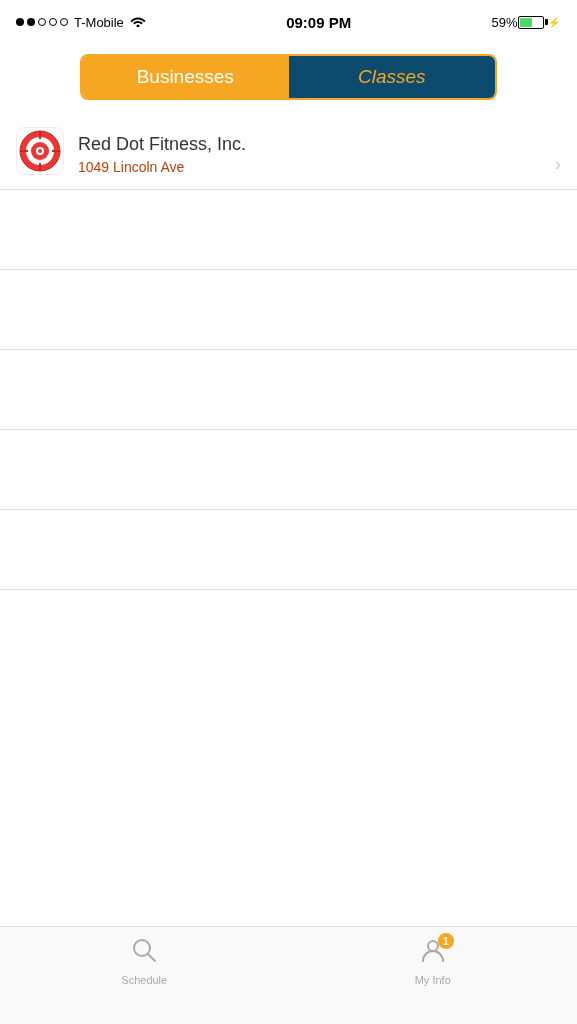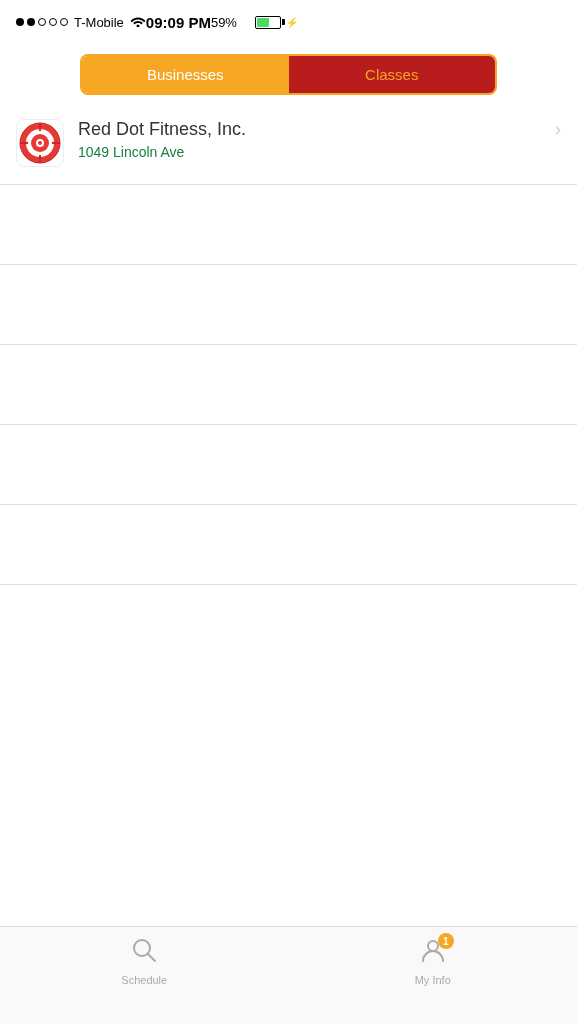--- a/index.html
+++ b/index.html
@@ -12,20 +12,21 @@
       overflow: hidden;
       position: relative;
     }
 
     
     #status-bar {
       height: 44px;
       background: #fff;
       display: flex;
       align-items: center;
+      justify-content: space-between;
       padding: 0 16px;
       font-size: 14px;
       font-weight: 600;
     }
     .status-left {
       display: flex;
       align-items: center;
       gap: 6px;
     }
     .signal-dots {
@@ -49,21 +50,21 @@
     .wifi-icon {
       font-size: 14px;
     }
     .status-center {
       font-size: 15px;
       font-weight: 600;
     }
     .status-right {
       display: flex;
       align-items: center;
-      gap: 18px;
+      gap: 0;
       font-size: 13px;
       font-weight: 500;
     }
     .battery-container {
       display: flex;
       align-items: center;
       gap: 3px;
     }
     .battery {
       width: 26px;
@@ -104,37 +105,38 @@
     }
     .segment-control {
       display: flex;
       border: 2px solid #f5a623;
       border-radius: 8px;
       overflow: hidden;
     }
     .segment-btn {
       flex: 1;
       padding: 10px 0;
-      font-size: 15px;
+      font-size: 19px;
       font-weight: 500;
       cursor: pointer;
       border: none;
       outline: none;
     }
     .segment-btn.active {
       background: #f5a623;
       color: #fff;
     }
     .segment-btn.inactive {
-      background: #b91c1c;
+      background: #0c4a6e;
       color: #f5a623;
+      font-style: italic;
     }
     .list-item {
       display: flex;
-      align-items: flex-start;
+      align-items: flex-end;
       padding: 14px 16px;
       border-bottom: 1px solid #e0e0e0;
       min-height: 80px;
       cursor: pointer;
     }
     .list-item-logo {
       width: 48px;
       height: 48px;
       border-radius: 8px;
       margin-right: 14px;
@@ -150,21 +152,21 @@
       flex: 1;
     }
     .list-item-title {
       font-size: 18px;
       font-weight: 400;
       color: #333;
       margin-bottom: 4px;
     }
     .list-item-subtitle {
       font-size: 14px;
-      color: #15803d;
+      color: #c2410c;
     }
     .list-item-chevron {
       color: #ccc;
       font-size: 18px;
       margin-left: 10px;
     }
 
     
     .empty-row {
       border-bottom: 1px solid #e0e0e0;

